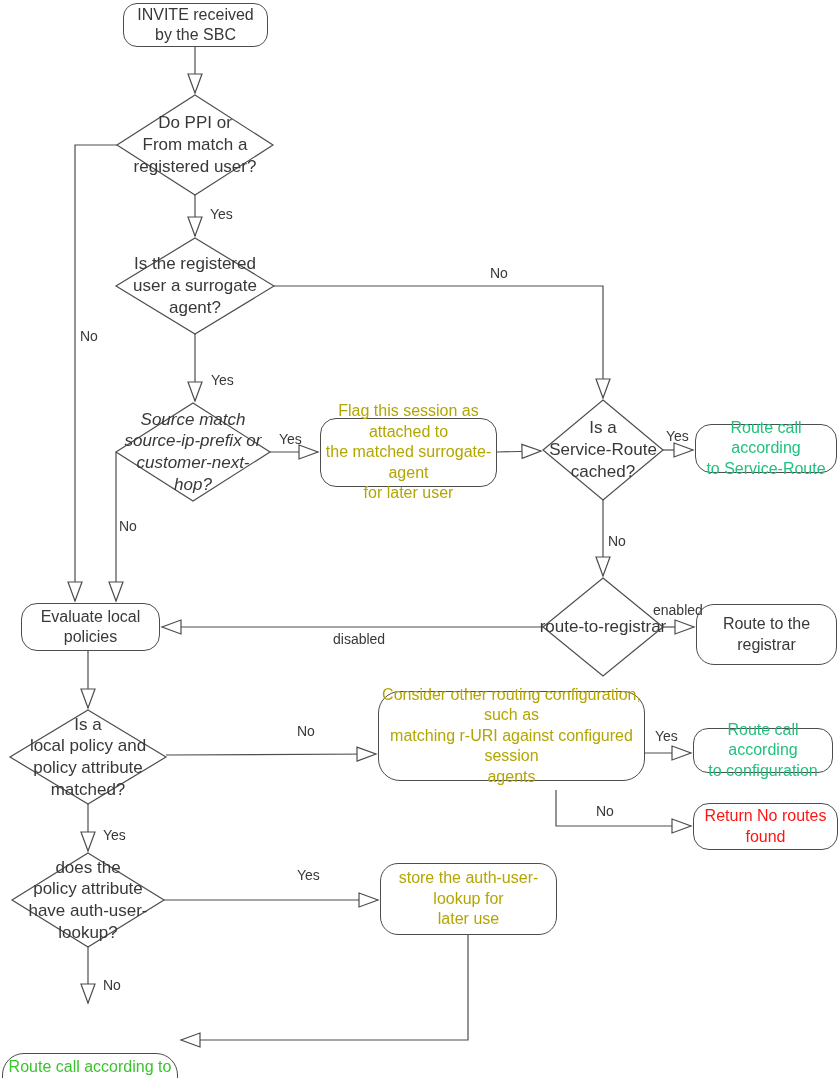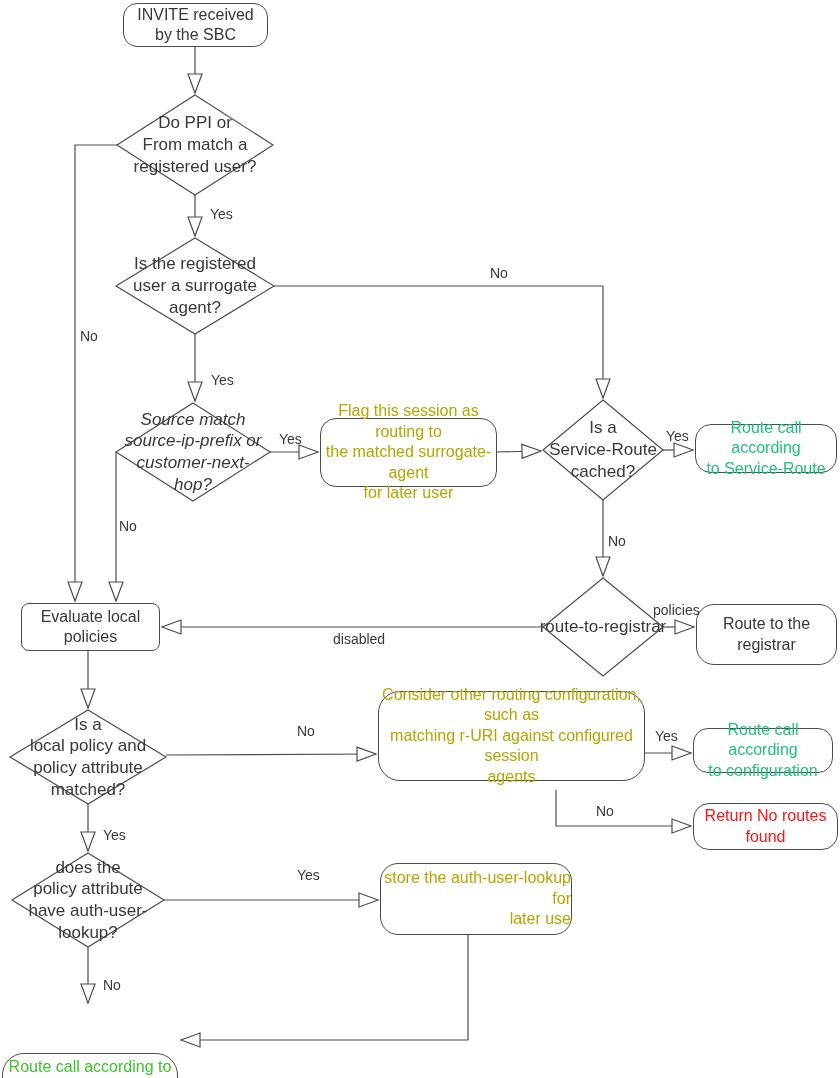--- a/index.html
+++ b/index.html
@@ -72,31 +72,31 @@
     <polygon class="diamond" points="88,710 166,757 88,804 10,757"></polygon>
     <polygon class="diamond" points="88,853 164,900 88,947 12,900"></polygon>
   </svg>
 
   <div class="node t-dark" style="left:123px;top:3px;width:145px;height:44px;border-radius:14px;">
     <span>INVITE received
 by the SBC</span>
   </div>
 
   <div class="node t-yellow" style="left:320px;top:418px;width:177px;height:69px;border-radius:16px;">
-    <span>Flag this session as routing to
+    <span>Flag this session as attached to
 the matched surrogate-agent
 for later user</span>
   </div>
 
   <div class="node t-green-spring" style="left:695px;top:424px;width:142px;height:49px;border-radius:16px;">
     <span>Route call according
 to Service-Route</span>
   </div>
 
-  <div class="node t-dark" style="left:21px;top:603px;width:139px;height:48px;border-radius:8px;">
+  <div class="node t-dark" style="left:21px;top:603px;width:139px;height:48px;border-radius:16px;">
     <span>Evaluate local policies</span>
   </div>
 
   <div class="node t-dark" style="left:696px;top:604px;width:141px;height:61px;border-radius:18px;">
     <span>Route to the registrar</span>
   </div>
 
   <div class="node t-yellow" style="left:378px;top:691px;width:267px;height:90px;border-radius:22px;">
     <span>Consider other routing configuration, such as
 matching r-URI against configured session
@@ -105,21 +105,21 @@
 
   <div class="node t-green-spring" style="left:693px;top:728px;width:140px;height:45px;border-radius:15px;">
     <span>Route call according
 to configuration</span>
   </div>
 
   <div class="node t-red" style="left:693px;top:803px;width:145px;height:47px;border-radius:16px;">
     <span>Return No routes found</span>
   </div>
 
-  <div class="node t-yellow" style="left:380px;top:863px;width:192px;height:72px;border-radius:18px;text-align:right;">
+  <div class="node t-yellow" style="left:380px;top:863px;width:177px;height:72px;border-radius:18px;">
     <span>store the auth-user-lookup for
 later use</span>
   </div>
 
   <div class="node t-green" style="left:2px;top:1005px;width:176px;height:70px;border-radius:22px;">
     <span>Route call according to the
 policy-attributes</span>
   </div>
 
   <div class="dtext" style="left:117px;top:95px;width:156px;height:100px;">Do PPI or
@@ -146,21 +146,21 @@
 lookup?</div>
 
   <span class="elabel" style="left:210px;top:206px;">Yes</span>
   <span class="elabel" style="left:80px;top:328px;">No</span>
   <span class="elabel" style="left:211px;top:372px;">Yes</span>
   <span class="elabel" style="left:490px;top:265px;">No</span>
   <span class="elabel" style="left:279px;top:431px;">Yes</span>
   <span class="elabel" style="left:119px;top:518px;">No</span>
   <span class="elabel" style="left:666px;top:428px;">Yes</span>
   <span class="elabel" style="left:608px;top:533px;">No</span>
-  <span class="elabel" style="left:653px;top:602px;">policies</span>
+  <span class="elabel" style="left:653px;top:602px;">enabled</span>
   <span class="elabel" style="left:333px;top:631px;">disabled</span>
   <span class="elabel" style="left:297px;top:723px;">No</span>
   <span class="elabel" style="left:103px;top:827px;">Yes</span>
   <span class="elabel" style="left:655px;top:728px;">Yes</span>
   <span class="elabel" style="left:596px;top:803px;">No</span>
   <span class="elabel" style="left:297px;top:867px;">Yes</span>
   <span class="elabel" style="left:103px;top:977px;">No</span>
 
 </div>
 

